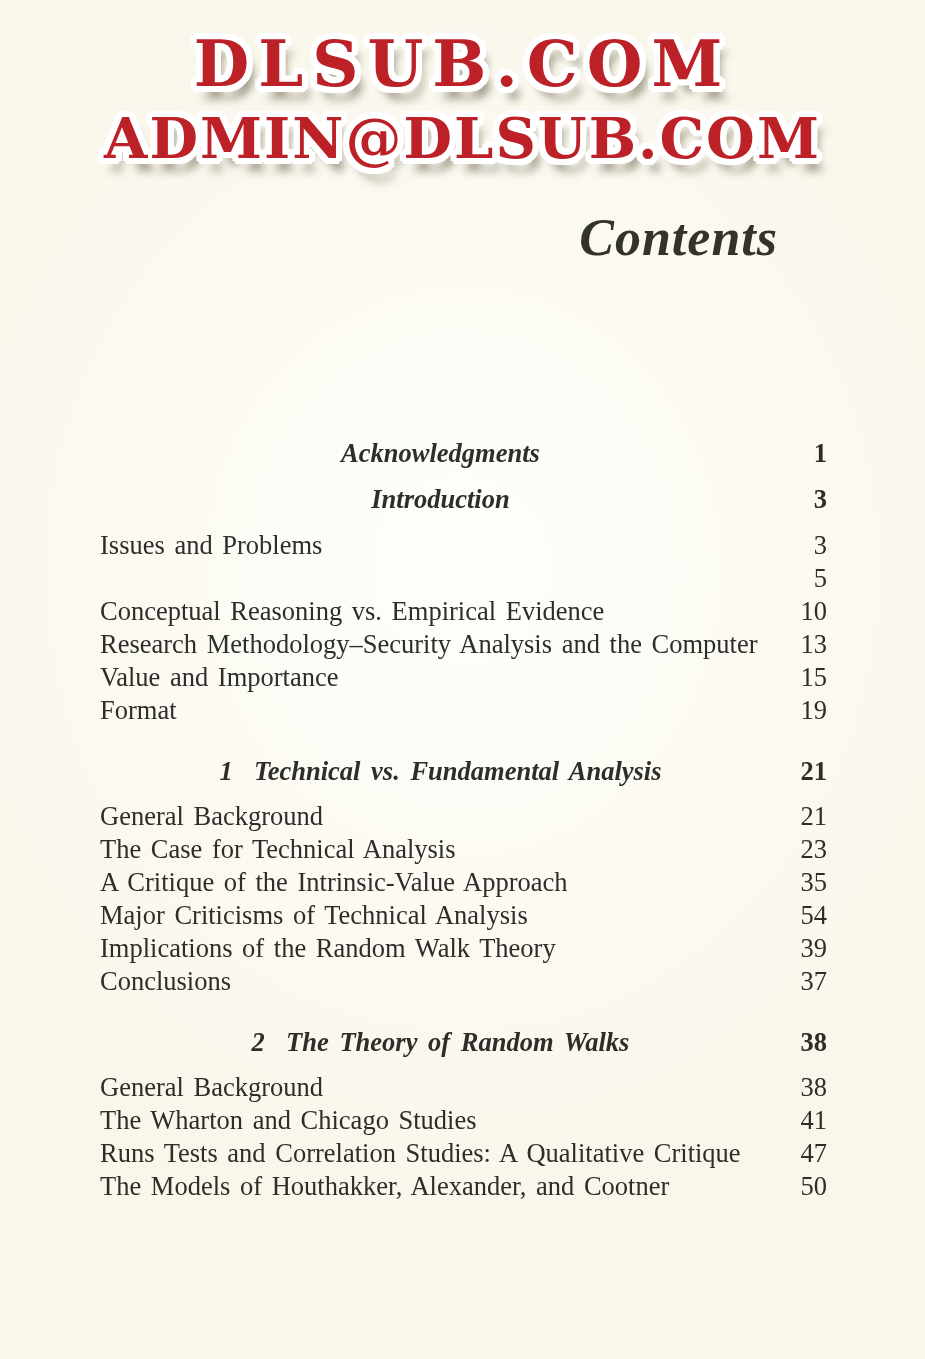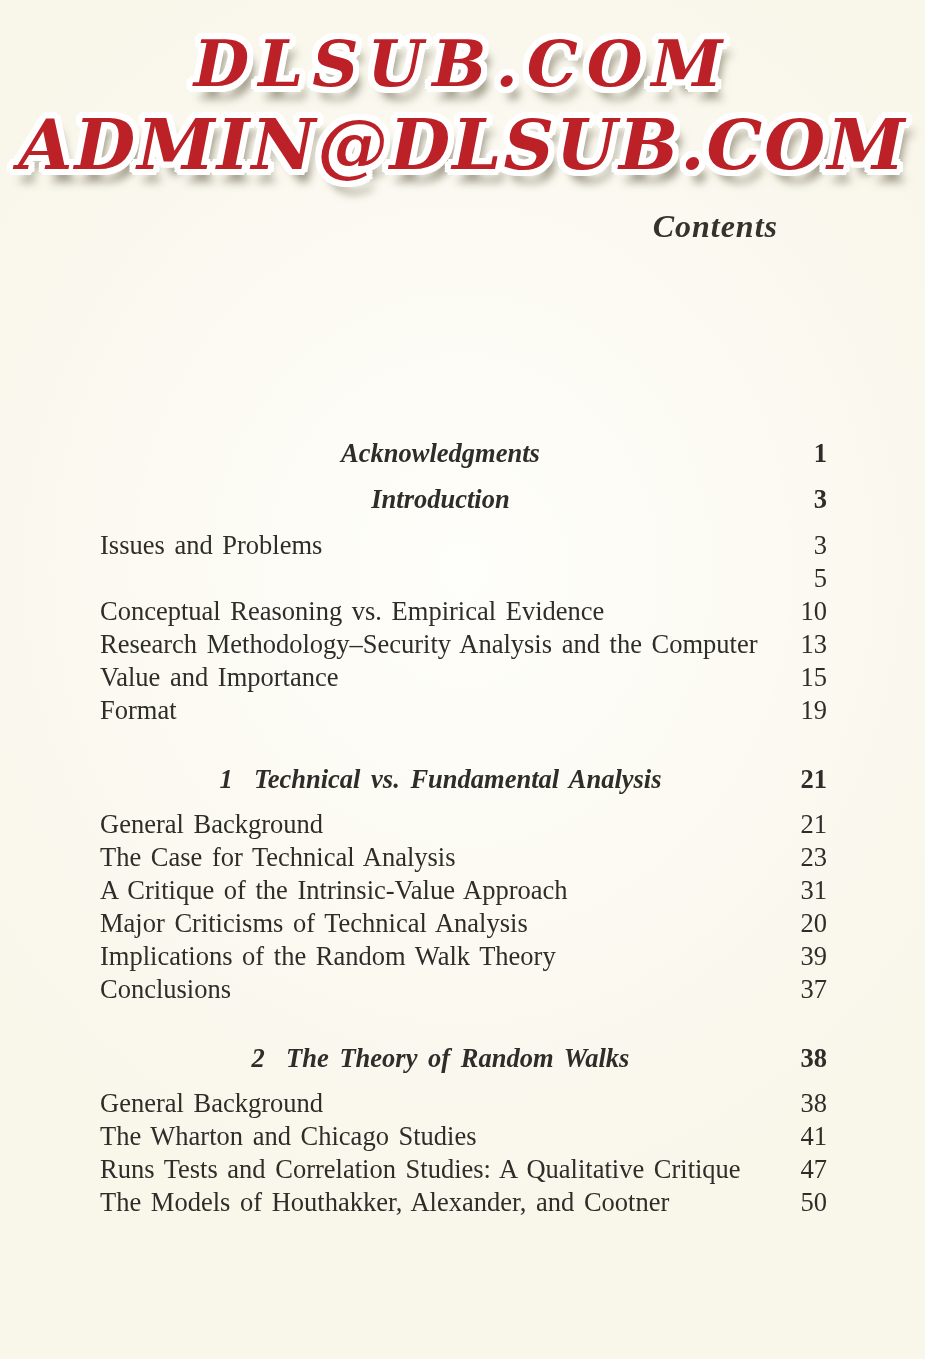--- a/index.html
+++ b/index.html
@@ -30,31 +30,30 @@
   }
   .wm-line {
     display: block;
     color: #bb2127;
     text-shadow:
       -6px 0 0 #ffffff, 6px 0 0 #ffffff, 0 -6px 0 #ffffff, 0 6px 0 #ffffff,
       -4px -4px 0 #ffffff, 4px -4px 0 #ffffff, -4px 4px 0 #ffffff, 4px 4px 0 #ffffff,
       -6px -3px 0 #ffffff, 6px -3px 0 #ffffff, -6px 3px 0 #ffffff, 6px 3px 0 #ffffff,
       -3px -6px 0 #ffffff, 3px -6px 0 #ffffff, -3px 6px 0 #ffffff, 3px 6px 0 #ffffff,
       7px 13px 9px rgba(85, 78, 55, 0.55);
-    font-style: italic;
   }
   .wm-line1 { font-size: 64px; letter-spacing: 9px; }
-  .wm-line2 { font-size: 70px; letter-spacing: 2px; margin-top: 14px; }
+  .wm-line2 { font-size: 56px; letter-spacing: 2px; margin-top: 14px; }
 
   
   .contents-title {
     position: absolute;
     top: 208px;
     right: 147px;
-    font-size: 32px;
+    font-size: 52px;
     font-weight: bold;
     font-style: italic;
     letter-spacing: 1px;
     color: #33322c;
   }
 
   
   .toc {
     position: absolute;
     left: 100px;
@@ -74,21 +73,21 @@
   .row .pg {
     margin-left: auto;
     min-width: 46px;
     text-align: right;
     font-size: 26.5px;
   }
   .row.chapter { font-weight: bold; font-style: italic; }
   .row.chapter .label { flex: 1; text-align: center; word-spacing: 4px; }
   .row.chapter .pg { font-style: normal; margin-left: 0; }
   .row.front { margin-bottom: 13px; }
-  .row.gap-top { margin-top: 36px; margin-bottom: 12px; }
+  .row.gap-top { margin-top: 28px; margin-bottom: 12px; }
 </style>
 </head>
 <body>
 
 <div class="page">
 
   <div class="watermark">
     <span class="wm-line wm-line1">DLSUB.COM</span>
     <span class="wm-line wm-line2">ADMIN@DLSUB.COM</span>
   </div>
@@ -136,25 +135,25 @@
     <div class="row item">
       <span class="label">General Background</span>
       <span class="pg">21</span>
     </div>
     <div class="row item">
       <span class="label">The Case for Technical Analysis</span>
       <span class="pg">23</span>
     </div>
     <div class="row item">
       <span class="label">A Critique of the Intrinsic-Value Approach</span>
-      <span class="pg">31</span>
+      <span class="pg">35</span>
     </div>
     <div class="row item">
       <span class="label">Major Criticisms of Technical Analysis</span>
-      <span class="pg">20</span>
+      <span class="pg">54</span>
     </div>
     <div class="row item">
       <span class="label">Implications of the Random Walk Theory</span>
       <span class="pg">39</span>
     </div>
     <div class="row item">
       <span class="label">Conclusions</span>
       <span class="pg">37</span>
     </div>
 

